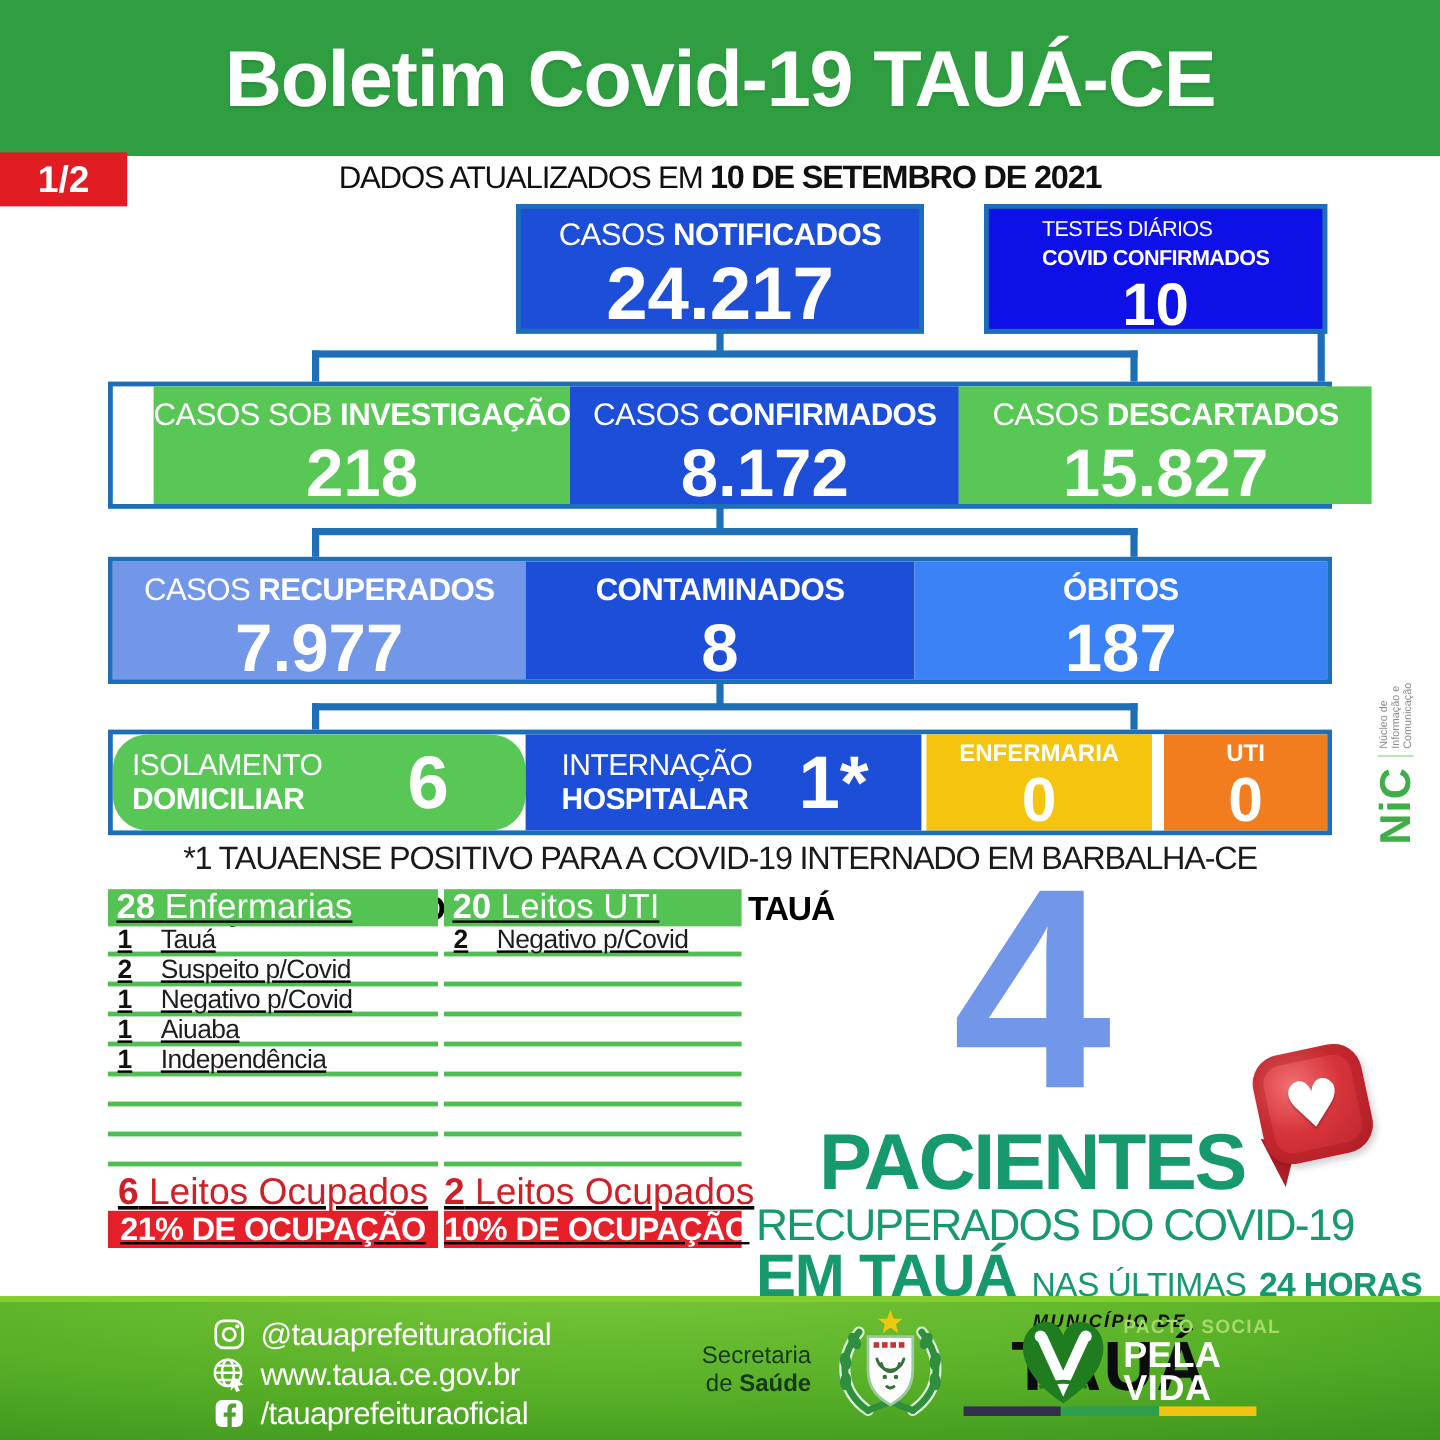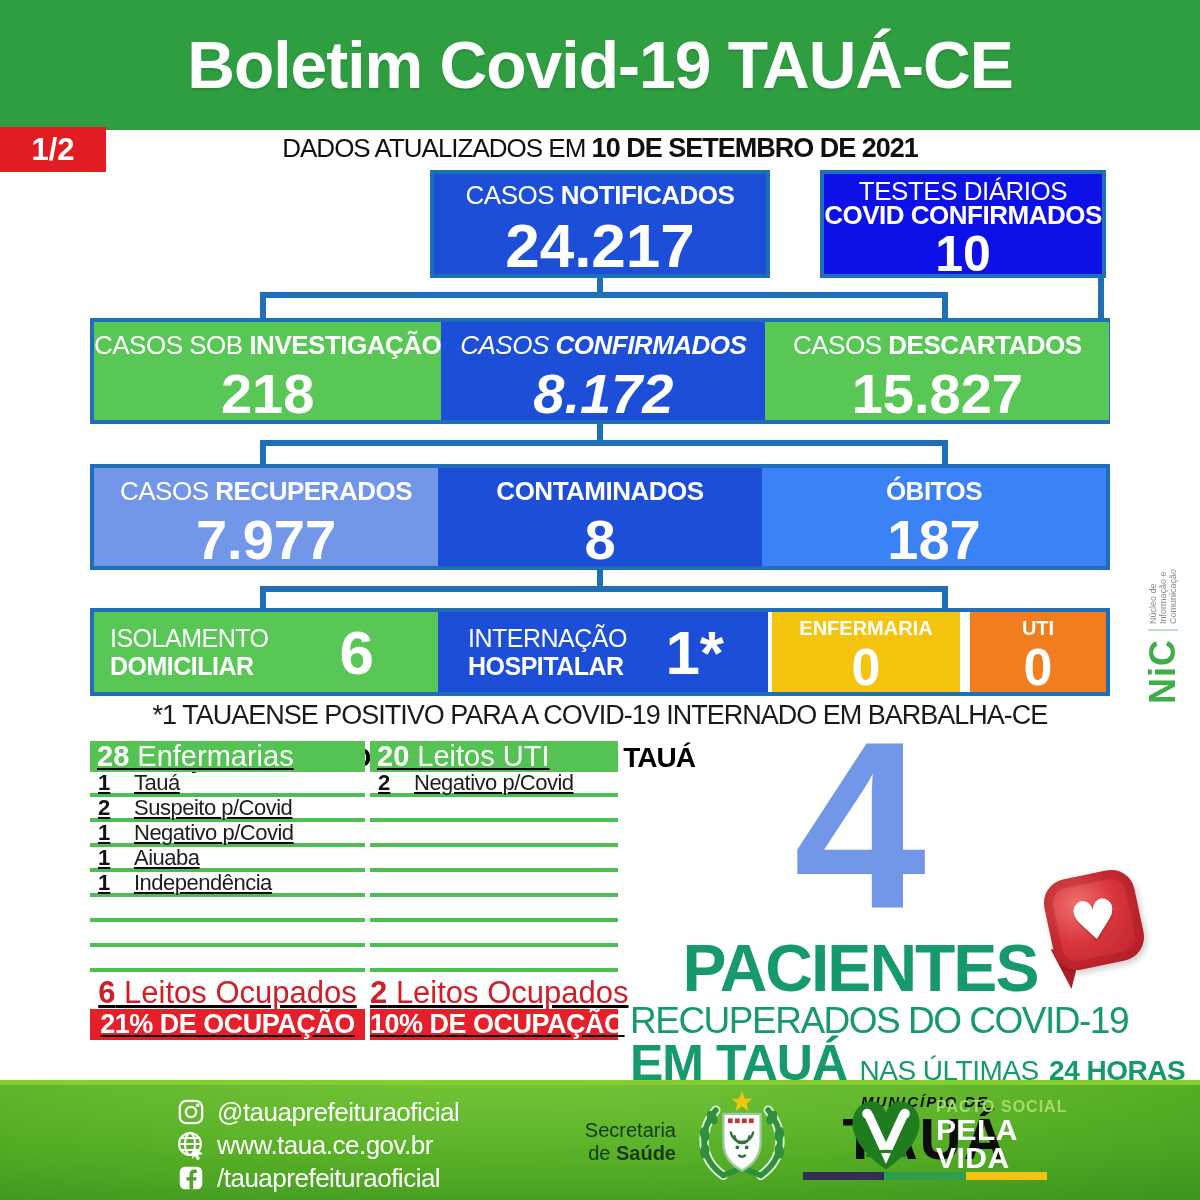--- a/index.html
+++ b/index.html
@@ -129,42 +129,42 @@
   </div>
 
   <div class="statbox bg-dkgreen" style="left:430px;top:170px;width:340px;height:108px;">
     <div class="clabel" style="margin-top:6px;">
       <span class="reg">CASOS</span>
       <span class="b">NOTIFICADOS</span>
     </div>
     <div class="cvalue v60">24.217</div>
   </div>
   <div class="statbox bg-blue" style="left:820px;top:170px;width:286px;height:108px;">
-    <div class="clabel" style="margin-top:5px;font-size:26px;line-height:24px;text-align:center;">
+    <div class="clabel" style="margin-top:5px;font-size:18px;line-height:24px;text-align:left;">
       <span class="reg" style="display:block;">TESTES DIÁRIOS</span>
       <span class="b" style="display:block;">COVID CONFIRMADOS</span>
     </div>
     <div class="cvalue v50">10</div>
   </div>
 
   <div class="conn" style="left:597px;top:276px;width:6px;height:18px;"></div>
   <div class="conn" style="left:260px;top:292px;width:688px;height:6px;"></div>
   <div class="conn" style="left:260px;top:292px;width:6px;height:26px;"></div>
   <div class="conn" style="left:942px;top:292px;width:6px;height:26px;"></div>
   <div class="conn" style="left:1098px;top:276px;width:6px;height:42px;"></div>
 
-  <div class="rowframe" style="top:318px;height:106px;">
+  <div class="rowframe" style="top:318px;height:106px;padding-left:34px;">
     <div class="cell bg-ltgreen" style="flex:0 0 344px;">
       <div class="clabel" style="margin-top:8px;">
         <span class="reg">CASOS SOB</span>
         <span class="b">INVESTIGAÇÃO</span>
       </div>
       <div class="cvalue v56">218</div>
     </div>
-    <div class="cell bg-dkgreen" style="flex:0 0 324px;font-style:italic;">
+    <div class="cell bg-dkgreen" style="flex:0 0 324px;">
       <div class="clabel" style="margin-top:8px;">
         <span class="reg">CASOS</span>
         <span class="b">CONFIRMADOS</span>
       </div>
       <div class="cvalue v56">8.172</div>
     </div>
     <div class="cell bg-ltgreen" style="flex:0 0 344px;">
       <div class="clabel" style="margin-top:8px;">
         <span class="reg">CASOS</span>
         <span class="b">DESCARTADOS</span>
@@ -199,21 +199,21 @@
       <div class="cvalue v56">187</div>
     </div>
   </div>
 
   <div class="conn" style="left:597px;top:568px;width:6px;height:20px;"></div>
   <div class="conn" style="left:260px;top:586px;width:688px;height:6px;"></div>
   <div class="conn" style="left:260px;top:586px;width:6px;height:22px;"></div>
   <div class="conn" style="left:942px;top:586px;width:6px;height:22px;"></div>
 
   <div class="rowframe" style="top:608px;height:88px;">
-    <div class="cell cell-h bg-ltgreen" style="flex:0 0 344px;justify-content:flex-start;">
+    <div class="cell cell-h bg-ltgreen" style="flex:0 0 344px;justify-content:flex-start;border-radius:29px;">
       <div class="lbl-2line" style="margin-left:16px;color:#fff;">
         <span class="l1">ISOLAMENTO</span>
         <span class="l2">DOMICILIAR</span>
       </div>
       <div class="cvalue" style="font-size:62px;margin-left:auto;margin-right:64px;">6</div>
     </div>
     <div class="cell cell-h bg-dkgreen" style="flex:0 0 330px;justify-content:center;">
       <div class="lbl-2line" style="margin-left:30px;color:#fff;">
         <span class="l1">INTERNAÇÃO</span>
         <span class="l2">HOSPITALAR</span>

